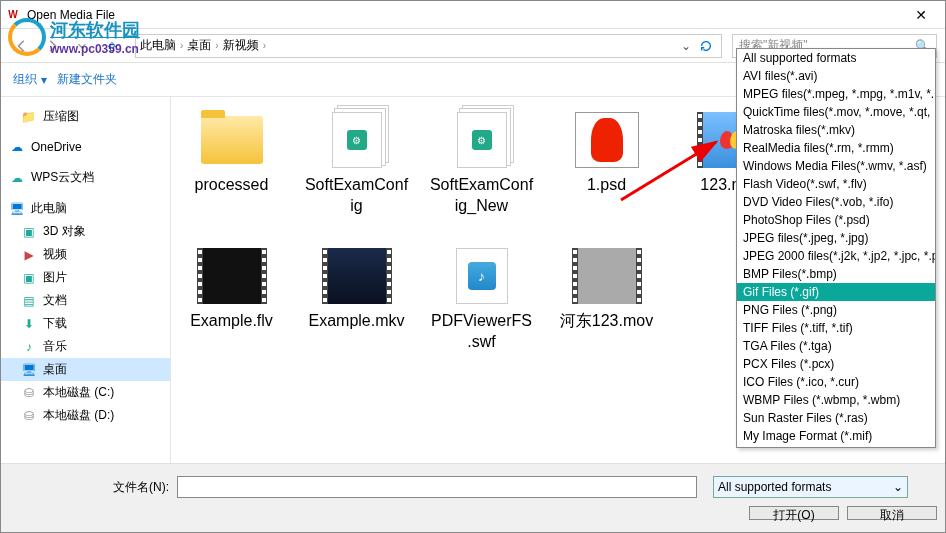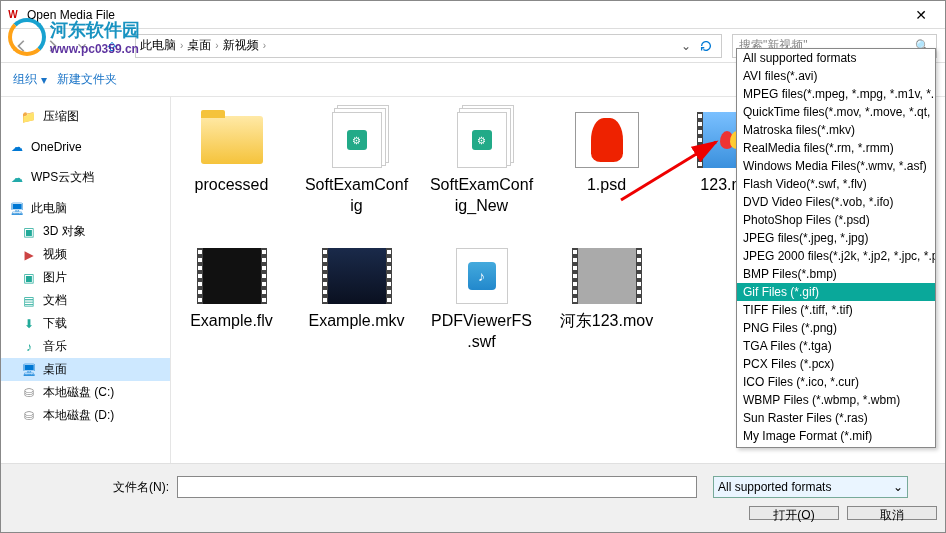--- a/index.html
+++ b/index.html
@@ -58,21 +58,21 @@
 .footer { border-top: 1px solid #e0e0e0; padding: 12px 8px; display: flex; flex-direction: column; gap: 8px; background:#f0f0f0; }
 .fn-row { display: flex; align-items: center; gap: 8px; }
 .fn-row label { width: 160px; text-align: right; }
 .fn-row input { flex: 1; height: 22px; border: 1px solid #888; padding: 0 4px; max-width: 520px; }
 .filter-sel { width: 195px; height: 22px; border:1px solid #7a9; background:#eaf5ff; padding:0 4px; display:flex; align-items:center; justify-content:space-between; margin-left: 8px; }
 .btn-row { display:flex; justify-content:flex-end; gap:8px; }
 .btn-row button { width:90px; height:14px; border:1px solid #888; background:#e9e9e9; font-size:12px; }
 .watermark { position: absolute; top: 18px; left: 8px; pointer-events: none; display:flex; align-items:center; gap:4px; opacity:0.9; z-index: 50; }
 .wm-logo { width:38px; height:38px; border-radius:50%; border:4px solid #f90; border-top-color:#09c; border-right-color:#09c; position:relative; }
 .wm-text { display:flex; flex-direction:column; }
-.wm-cn { font-size:18px; font-weight:bold; color:#08b; }
+.wm-cn { font-size:18px; font-weight:bold; color:#08b;text-decoration:underline; }
 .wm-url { font-size:12px; color:#4c1d95; font-weight:bold; }
 .dropdown { position: absolute; top: 48px; right: 10px; width: 200px; background:#fff; border:1px solid #888; box-shadow: 2px 2px 4px rgba(0,0,0,.2); z-index: 40; max-height: 400px; overflow:hidden; }
 .dropdown .opt { padding: 2px 6px; font-size:12px; white-space:nowrap; overflow:hidden; }
 .dropdown .opt.sel { background:#0aa89a; color:#fff; }
 .arrow-annot { position:absolute; top: 130px; right: 215px; z-index: 45; pointer-events:none; }
 .arrow-annot svg { width: 120px; height: 80px; }
 </style>
 </head>
 <body>
 
@@ -305,22 +305,22 @@
     <div class="opt">Matroska files(*.mkv)</div>
     <div class="opt">RealMedia files(*.rm, *.rmm)</div>
     <div class="opt">Windows Media Files(*.wmv, *.asf)</div>
     <div class="opt">Flash Video(*.swf, *.flv)</div>
     <div class="opt">DVD Video Files(*.vob, *.ifo)</div>
     <div class="opt">PhotoShop Files (*.psd)</div>
     <div class="opt">JPEG files(*.jpeg, *.jpg)</div>
     <div class="opt">JPEG 2000 files(*.j2k, *.jp2, *.jpc, *.p</div>
     <div class="opt">BMP Files(*.bmp)</div>
     <div class="opt sel">Gif Files (*.gif)</div>
+    <div class="opt">PNG Files (*.png)</div>
     <div class="opt">TIFF Files (*.tiff, *.tif)</div>
-    <div class="opt">PNG Files (*.png)</div>
     <div class="opt">TGA Files (*.tga)</div>
     <div class="opt">PCX Files (*.pcx)</div>
     <div class="opt">ICO Files (*.ico, *.cur)</div>
     <div class="opt">WBMP Files (*.wbmp, *.wbm)</div>
     <div class="opt">Sun Raster Files (*.ras)</div>
     <div class="opt">My Image Format (*.mif)</div>
     <div class="opt">Portable Graymap (*.pgm, *.ppm)</div>
   </div>
 
 <div class="arrow-annot">

